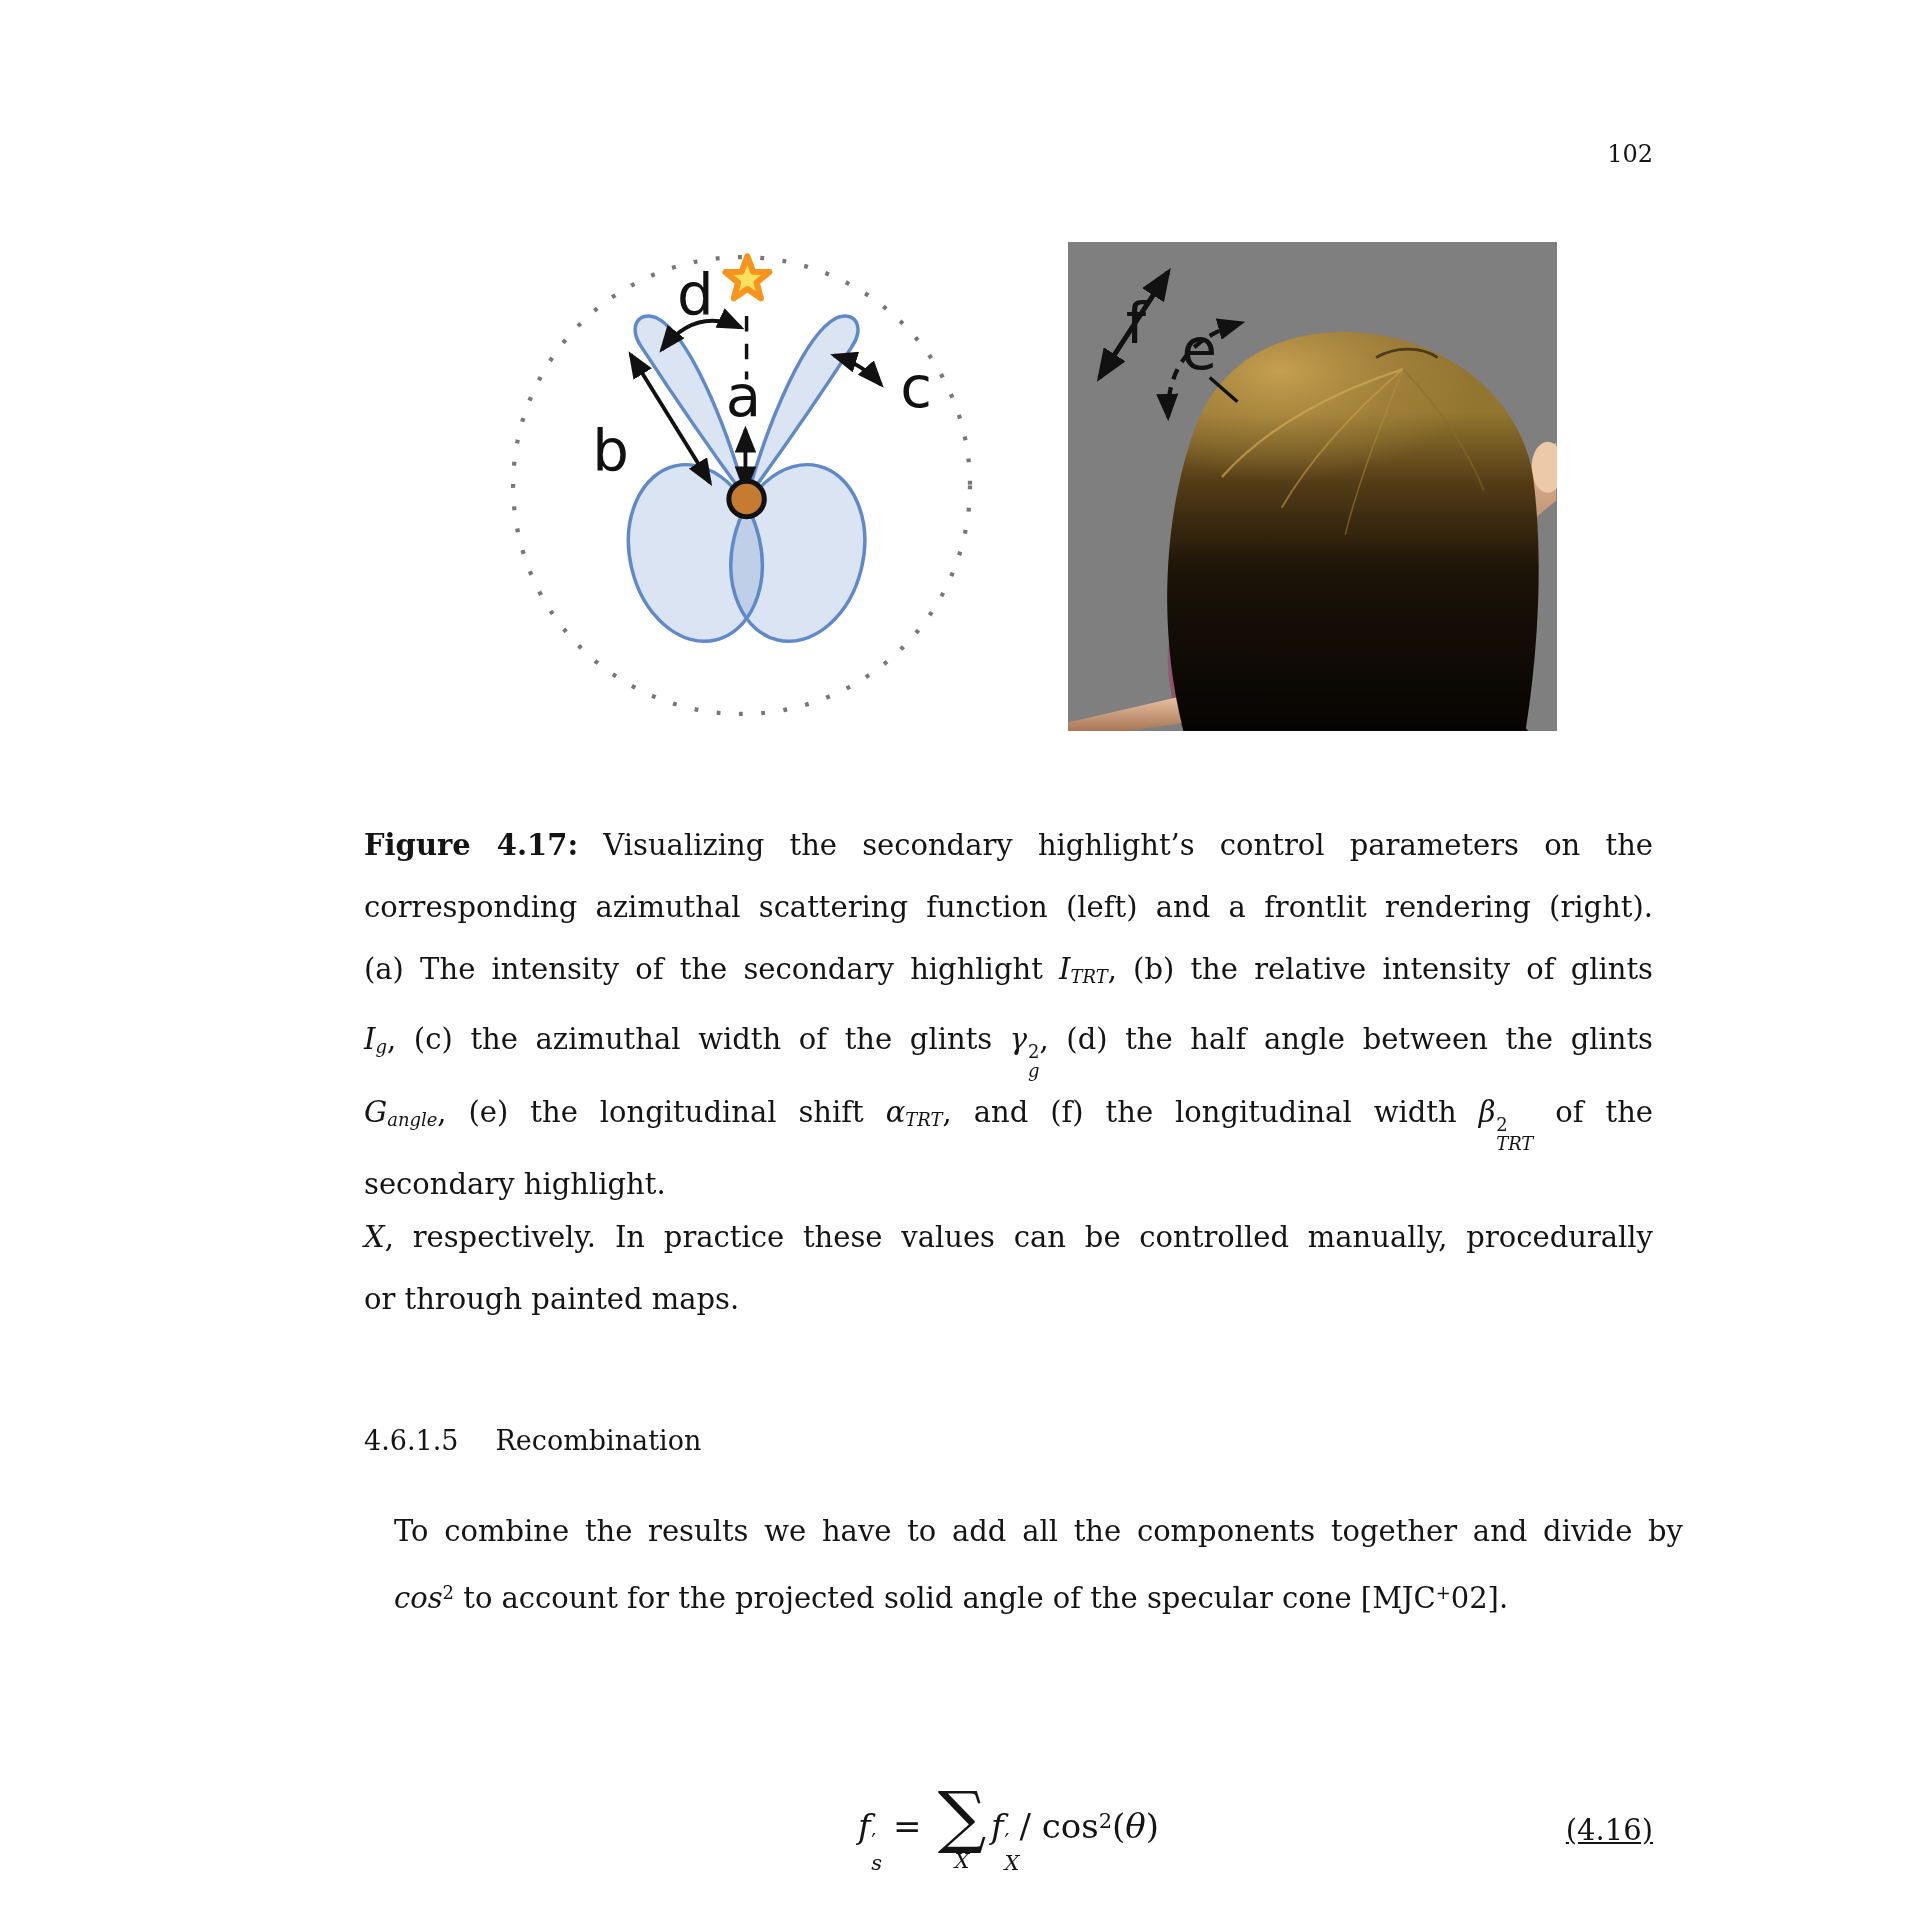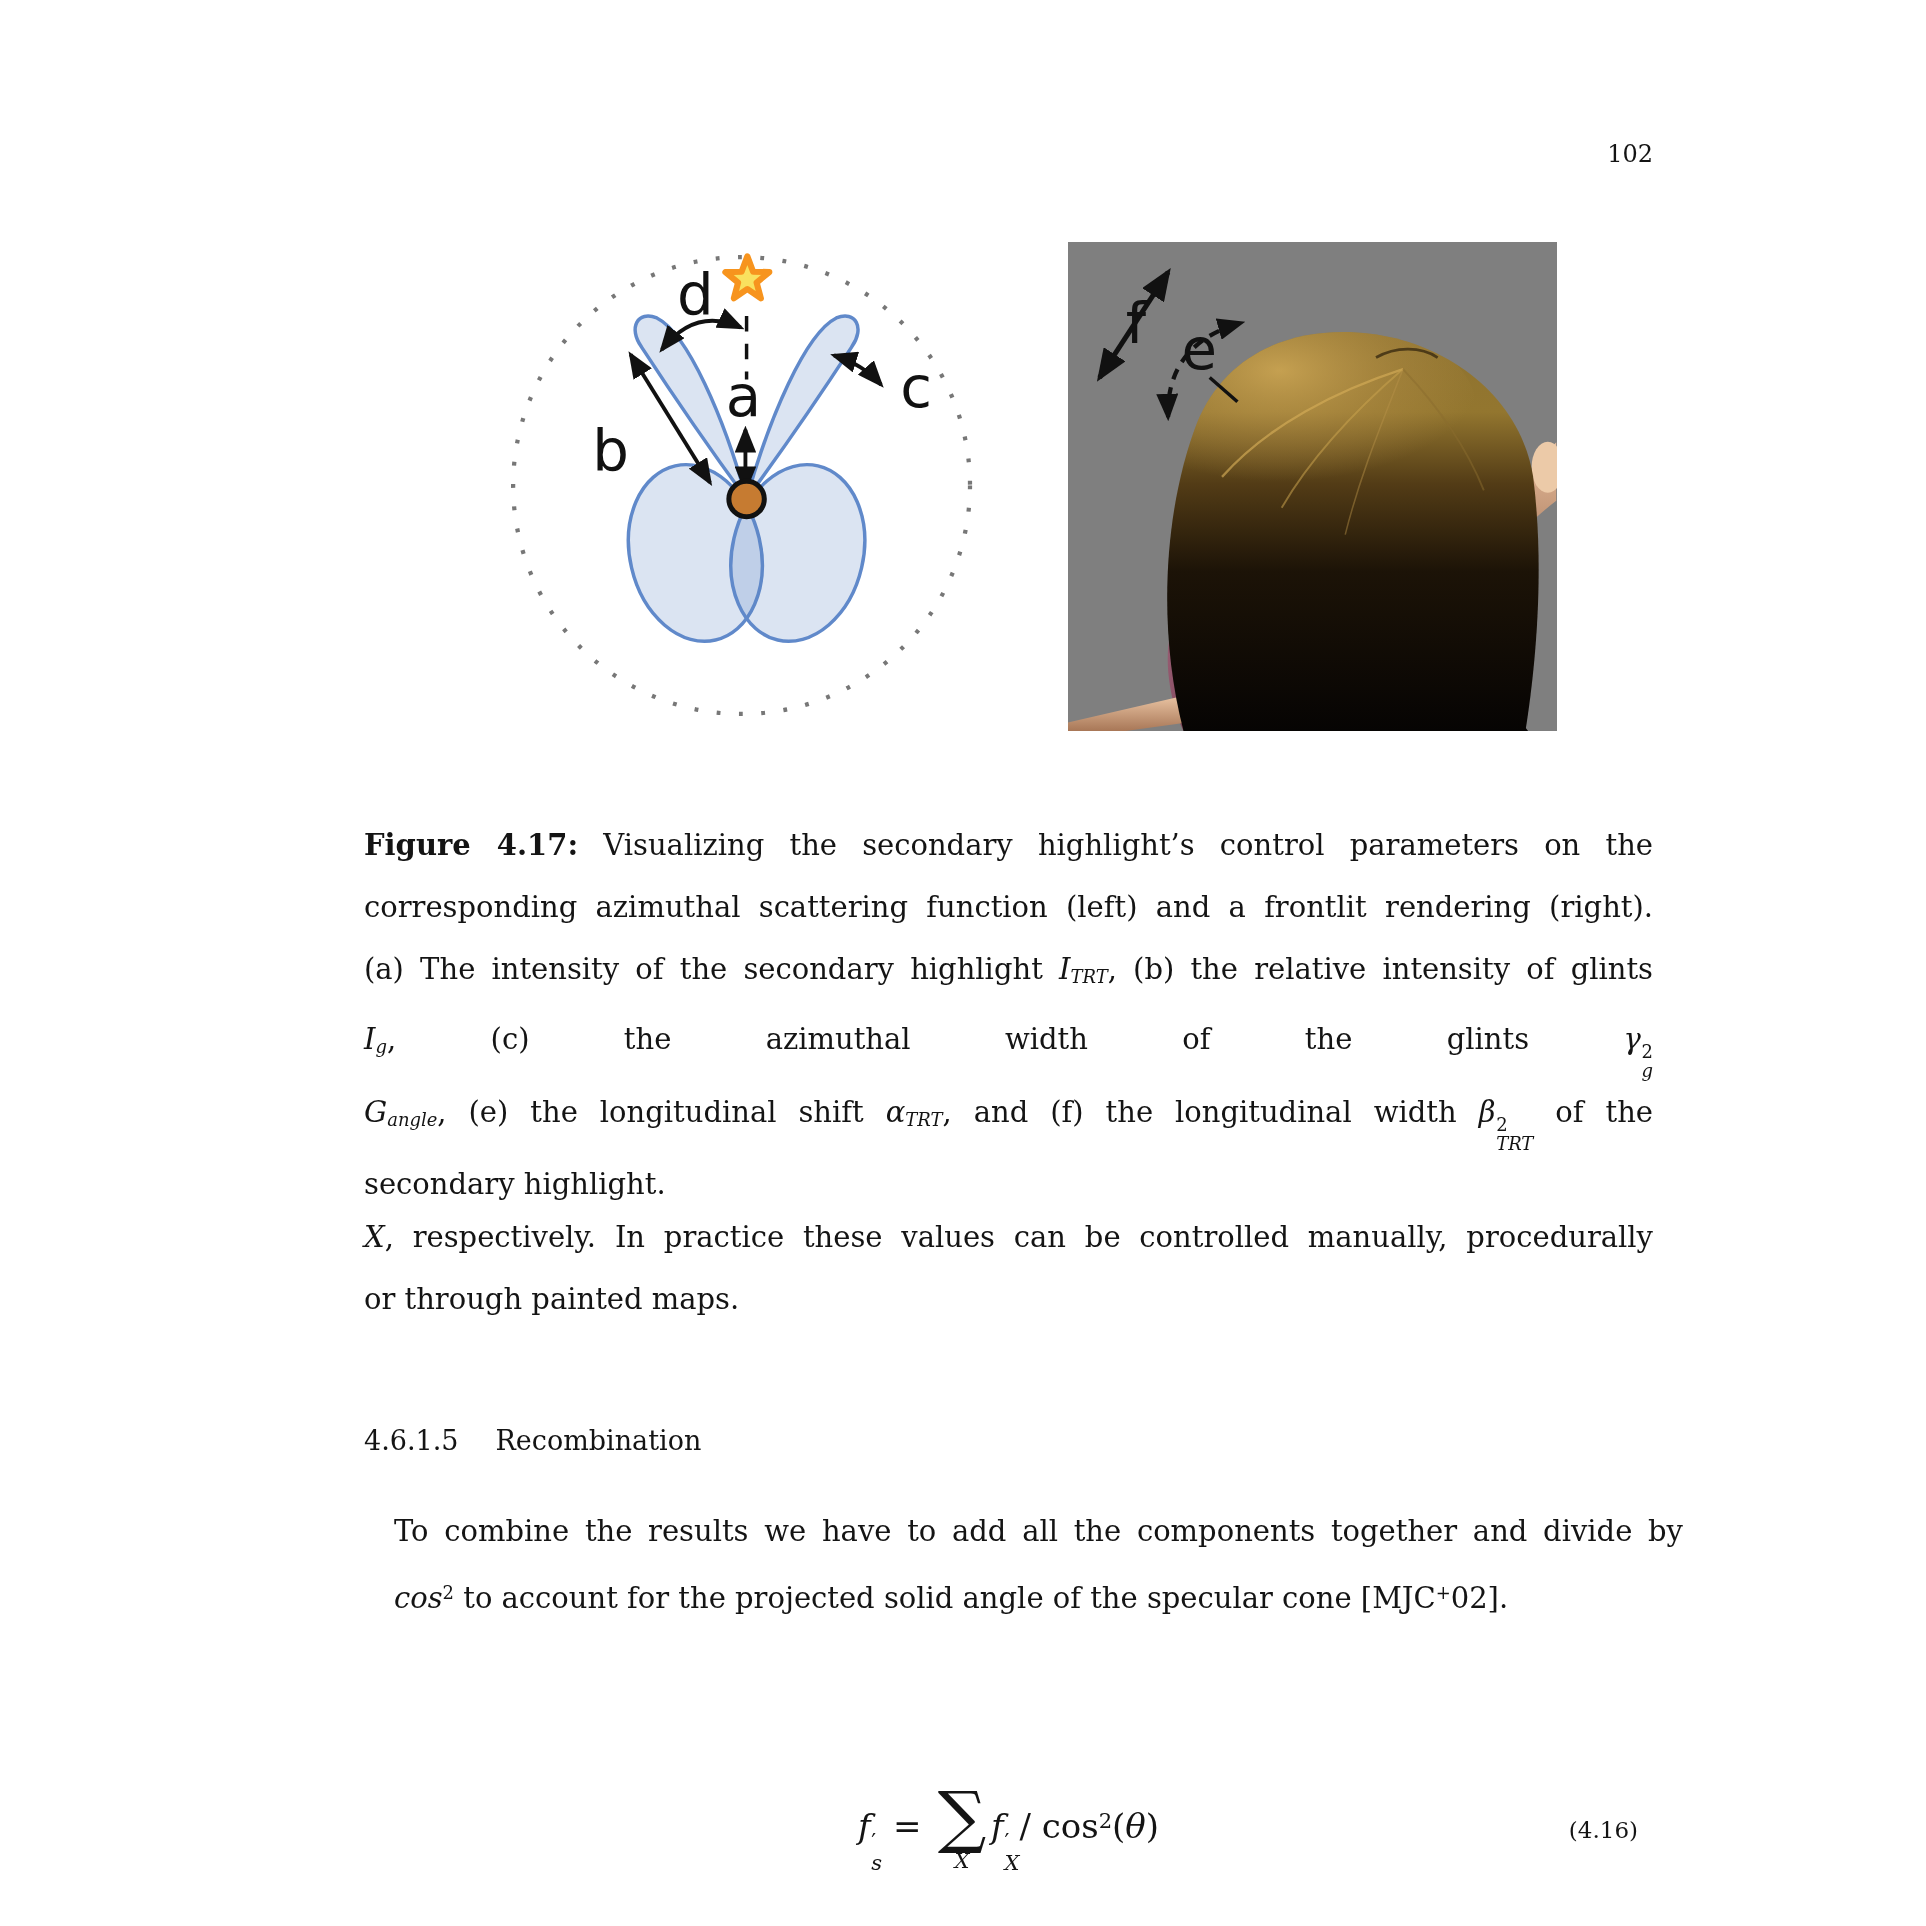--- a/index.html
+++ b/index.html
@@ -16,21 +16,21 @@
           font-size:.62em;line-height:1.05em;vertical-align:-.5em;margin-left:.04em;}
   .supsub span{display:block;}
   .pagenum{position:absolute;top:135px;left:364px;width:1289px;text-align:right;
            font-size:24px;line-height:39px;}
   .figrow{position:absolute;}
   .heading{font-weight:normal;font-size:27px;}
   .heading .htitle{margin-left:37px;}
   .eqwrap{position:absolute;left:364px;width:1289px;top:1745px;height:169px;}
   .eqbody{position:absolute;left:0;right:0;top:50%;transform:translateY(-50%);
           text-align:center;font-size:34px;line-height:1;}
-  .eqnum{position:absolute;right:15px;top:50%;transform:translateY(-50%);font-size:23px;}
+  .eqnum{position:absolute;right:0;top:50%;transform:translateY(-50%);font-size:29px;text-decoration:underline;}
   .sum{display:inline-flex;flex-direction:column;align-items:center;vertical-align:middle;
        margin:0 .14em 0 .16em;}
   .sum-sym{font-size:2em;line-height:.9;}
   .sum-lim{font-size:.62em;font-style:italic;line-height:1;margin-top:.18em;}
   svg text{user-select:none;}
 </style>
 </head>
 <body>
 
 <div class="page">
@@ -142,21 +142,21 @@
     </g>
   </svg>
 
   <div class="textblock" style="top:814px;">
     <div class="jline"><span class="bd">Figure 4.17:</span><span> Visualizing the secondary highlight’s control parameters on the</span></div>
     <div class="jline"><span>corresponding azimuthal scattering function (left) and a frontlit rendering (right).</span></div>
     <div class="jline"><span>(a) The intensity of the secondary highlight </span><span class="it">I</span><span class="sub it">TRT</span><span>, (b) the relative intensity of glints</span></div>
     <div class="jline"><span class="it">I</span><span class="sub it">g</span><span>, (c) the azimuthal width of the glints </span><span class="it">γ</span><span class="supsub">
           <span>2</span>
           <span class="it">g</span>
-        </span></div>
+        </span><span>, (d) the half angle between the glints</span></div>
     <div class="jline"><span class="it">G</span><span class="sub it">angle</span><span>, (e) the longitudinal shift </span><span class="it">α</span><span class="sub it">TRT</span><span>, and (f) the longitudinal width </span><span class="it">β</span><span class="supsub">
           <span>2</span>
           <span class="it">TRT</span>
         </span><span> of the</span></div>
     <div class="eline"><span>secondary highlight.</span></div>
   </div>
 
   <div class="textblock" style="top:1206px;">
     <div class="jline"><span class="it">X</span><span>, respectively. In practice these values can be controlled manually, procedurally</span></div>
     <div class="eline"><span>or through painted maps.</span></div>

